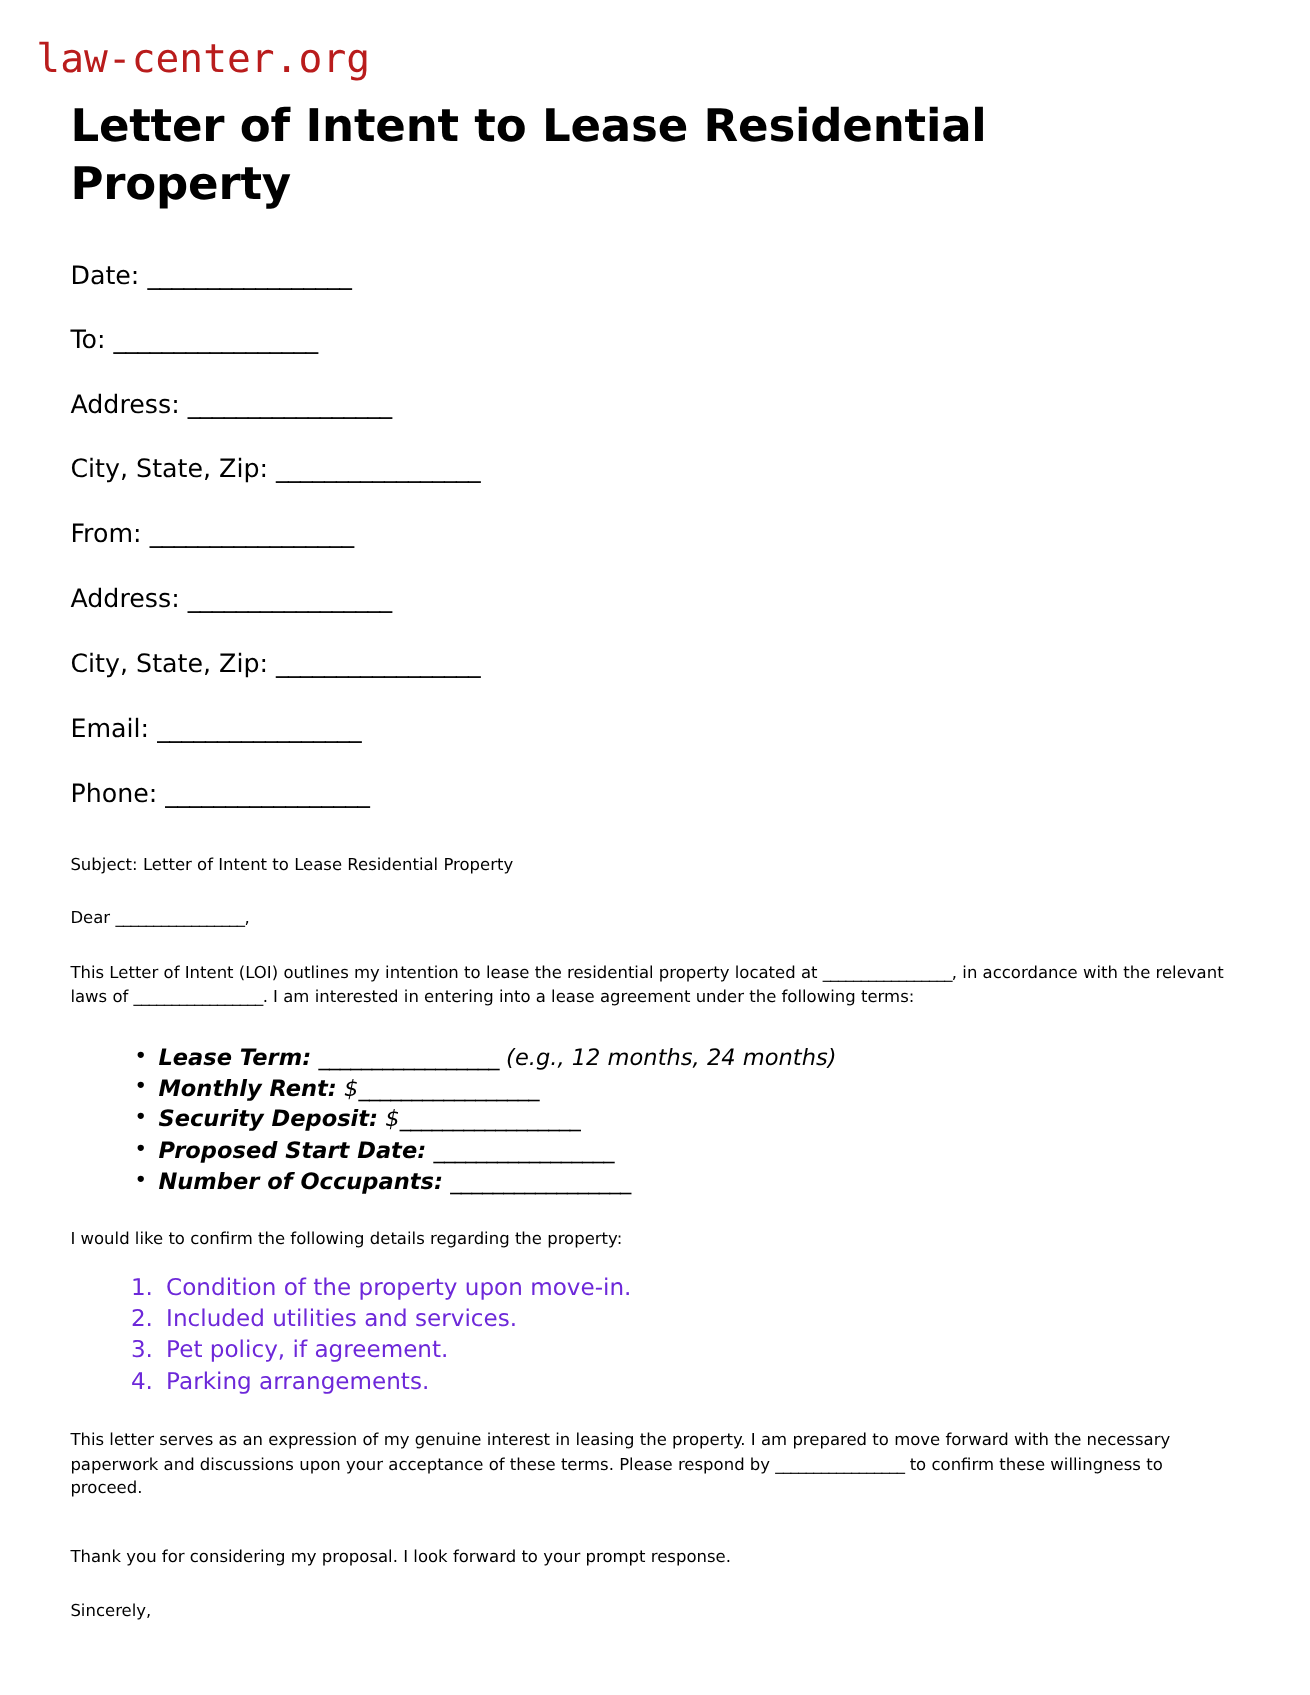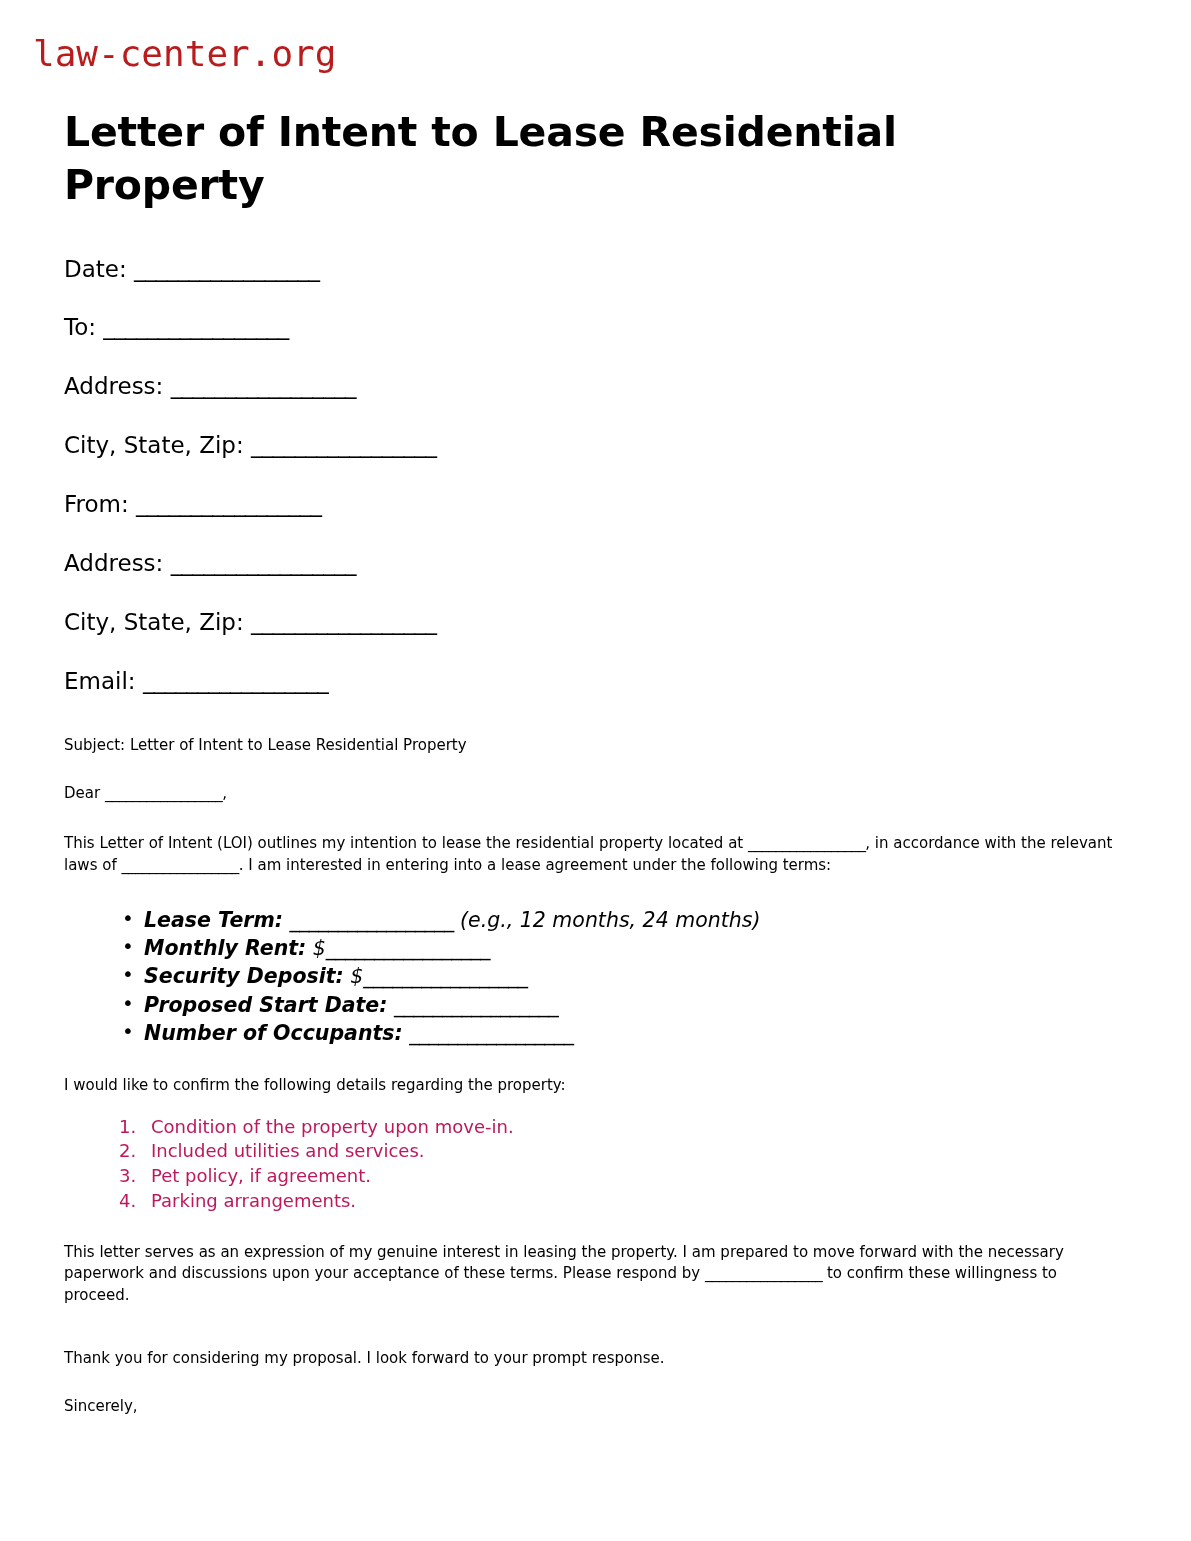--- a/index.html
+++ b/index.html
@@ -33,21 +33,21 @@
     font-weight: 400;
     letter-spacing: 0px;
     color: #b91c1c;
     line-height: 1;
     white-space: nowrap;
   }
 
   .content {
     position: absolute;
     left: 64px;
-    top: 106px;
+    top: 88px;
     width: 1060px;
   }
 
   .doc-title {
     font-family: "DejaVu Sans", "Liberation Sans", sans-serif;
     font-size: 41px;
     font-weight: 700;
     line-height: 1.30;
     letter-spacing: -0.2px;
     color: #000000;
@@ -115,23 +115,23 @@
   }
 
   ol.details {
     margin: 18px 0 0 0;
     padding: 0 0 0 55px;
     list-style: none;
     counter-reset: detailnum;
   }
   ol.details li {
     position: relative;
-    font-size: 18px;
+    font-size: 21px;
     line-height: 1.38;
-    color: #be185d;
+    color: #6d28d9;
     padding-left: 32px;
     counter-increment: detailnum;
     white-space: nowrap;
   }
   ol.details li::before {
     content: counter(detailnum) ".";
     position: absolute;
     left: 0;
     top: 0;
   }
@@ -171,20 +171,24 @@
       <div class="field-line">
         <span>Address:</span>
         <span class="blank">_________________</span>
       </div>
       <div class="field-line">
         <span>City, State, Zip:</span>
         <span class="blank">_________________</span>
       </div>
       <div class="field-line">
         <span>Email:</span>
+        <span class="blank">_________________</span>
+      </div>
+      <div class="field-line">
+        <span>Phone:</span>
         <span class="blank">_________________</span>
       </div>
     </div>
 
     <p class="para para-subject">Subject: Letter of Intent to Lease Residential Property</p>
 
     <p class="para para-dear">
       <span>Dear </span><span class="blank">_________________</span><span>,</span>
     </p>
 

